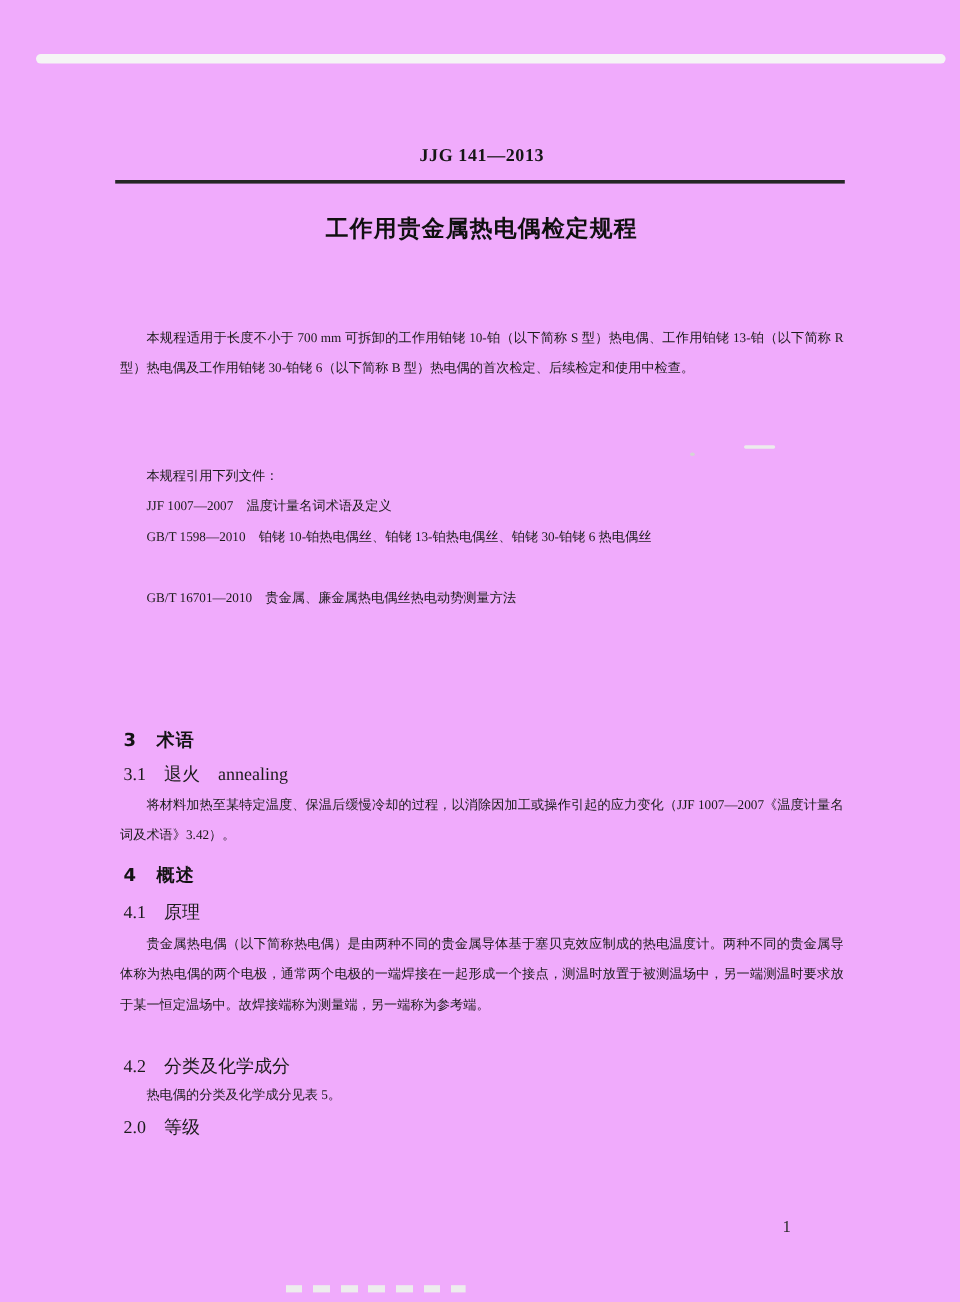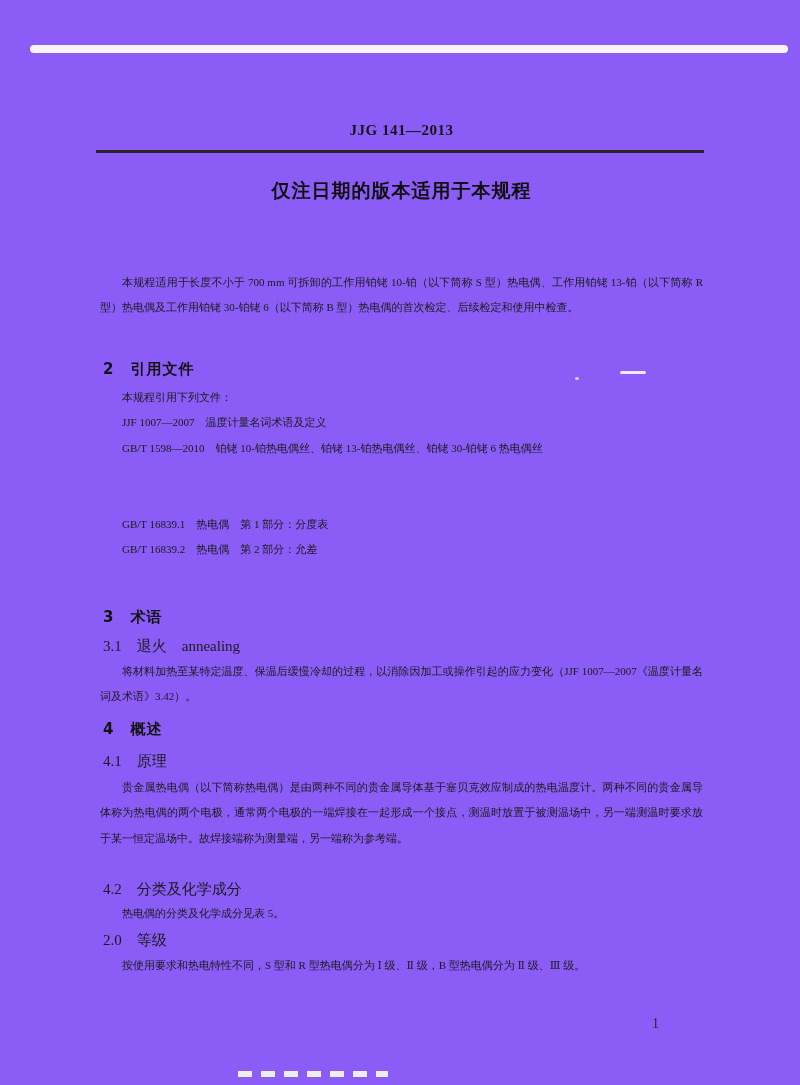--- a/index.html
+++ b/index.html
@@ -1,21 +1,21 @@
 <!DOCTYPE html>
 <html><head>
 <meta charset="utf-8">
 <style>
   html, body { margin: 0; padding: 0; }
   body { background: #ffffff; }
   .page {
     position: relative;
     width: 800px;
     height: 1085px;
-    background: #8b5cf6;
+    background: #f0abfc;
     overflow: hidden;
     font-family: "Liberation Serif", "DejaVu Serif", serif;
     color: #1b1b1b;
   }
   .artifact { position: absolute; pointer-events: none; }
   .band {
     top: 45px; left: 30px; width: 758px; height: 8px;
     background: #f5f5f5; border-radius: 4px;
   }
   .speck1 { top: 377px; left: 575px; width: 4px; height: 3px; background: #d4d4d4; border-radius: 50%; }
@@ -66,38 +66,35 @@
 
 <div class="page">
 
   <div class="artifact band"></div>
   <div class="artifact speck1"></div>
   <div class="artifact speck2"></div>
   <div class="artifact ghost"></div>
 
   <div class="header-code">JJG 141—2013</div>
   <div class="rule"></div>
-  <div class="doc-title">仅注日期的版本适用于本规程</div>
+  <div class="doc-title">工作用贵金属热电偶检定规程</div>
 
   <div class="para" style="top:270px">本规程适用于长度不小于 700 mm 可拆卸的工作用铂铑 10-铂（以下简称 S 型）热电偶、工作用铂铑 13-铂（以下简称 R 型）热电偶及工作用铂铑 30-铂铑 6（以下简称 B 型）热电偶的首次检定、后续检定和使用中检查。</div>
 
-  <div class="sec-heading" style="top:356px">2　引用文件</div>
   <div class="para" style="top:385px">本规程引用下列文件：</div>
   <div class="para" style="top:410px">JJF 1007—2007　温度计量名词术语及定义</div>
   <div class="para" style="top:436px">GB/T 1598—2010　铂铑 10-铂热电偶丝、铂铑 13-铂热电偶丝、铂铑 30-铂铑 6 热电偶丝</div>
-  <div class="para" style="top:512px">GB/T 16839.1　热电偶　第 1 部分：分度表</div>
-  <div class="para" style="top:537px">GB/T 16839.2　热电偶　第 2 部分：允差</div>
+  <div class="para" style="top:487px">GB/T 16701—2010　贵金属、廉金属热电偶丝热电动势测量方法</div>
 
   <div class="sec-heading" style="top:604px">3　术语</div>
   <div class="sub-heading" style="top:633px">3.1　退火　annealing</div>
   <div class="para" style="top:659px">将材料加热至某特定温度、保温后缓慢冷却的过程，以消除因加工或操作引起的应力变化（JJF 1007—2007《温度计量名词及术语》3.42）。</div>
 
   <div class="sec-heading" style="top:716px">4　概述</div>
   <div class="sub-heading" style="top:748px">4.1　原理</div>
   <div class="para" style="top:775px">贵金属热电偶（以下简称热电偶）是由两种不同的贵金属导体基于塞贝克效应制成的热电温度计。两种不同的贵金属导体称为热电偶的两个电极，通常两个电极的一端焊接在一起形成一个接点，测温时放置于被测温场中，另一端测温时要求放于某一恒定温场中。故焊接端称为测量端，另一端称为参考端。</div>
   <div class="sub-heading" style="top:876px">4.2　分类及化学成分</div>
   <div class="para" style="top:901px">热电偶的分类及化学成分见表 5。</div>
   <div class="sub-heading" style="top:927px">2.0　等级</div>
-  <div class="para" style="top:953px">按使用要求和热电特性不同，S 型和 R 型热电偶分为 Ⅰ 级、Ⅱ 级，B 型热电偶分为 Ⅱ 级、Ⅲ 级。</div>
 
   <div class="page-number">1</div>
 
 </div>
 
 </body></html>

